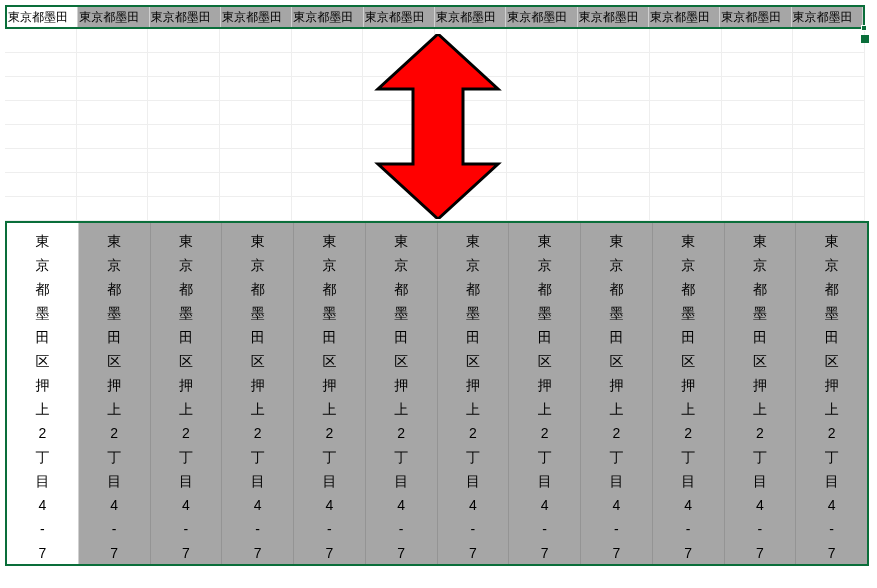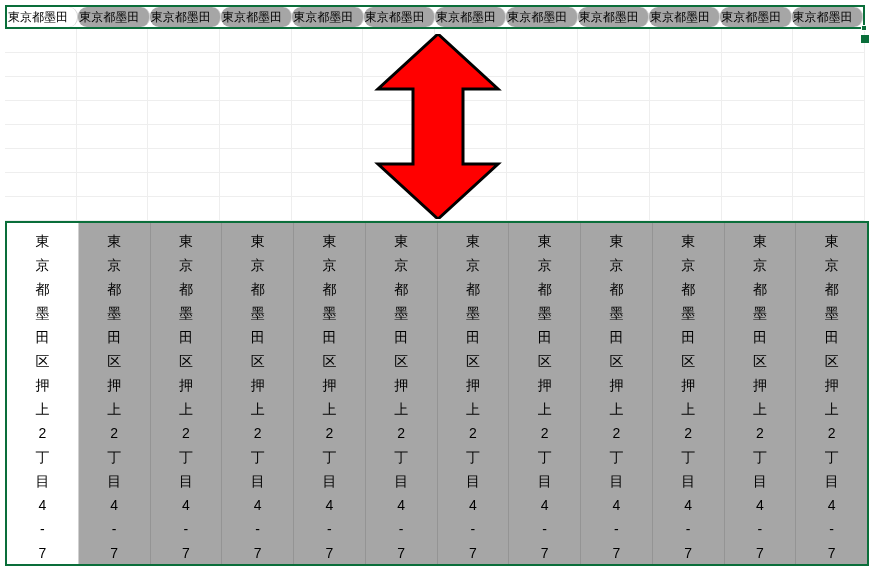--- a/index.html
+++ b/index.html
@@ -25,21 +25,20 @@
     }
     .top-cell {
       flex: 1;
       text-align: left;
       white-space: nowrap;
       overflow: hidden;
       padding: 2px 1px;
       font-size: 12px;
       background: #a6a6a6;
       border-right: 1px solid #d0d0d0;
-      border-radius: 9px;
     }
     .top-cell:first-child {
       background: #fff;
     }
     .top-handle {
       position: absolute;
       right: -4px;
       bottom: -4px;
       width: 6px;
       height: 6px;

